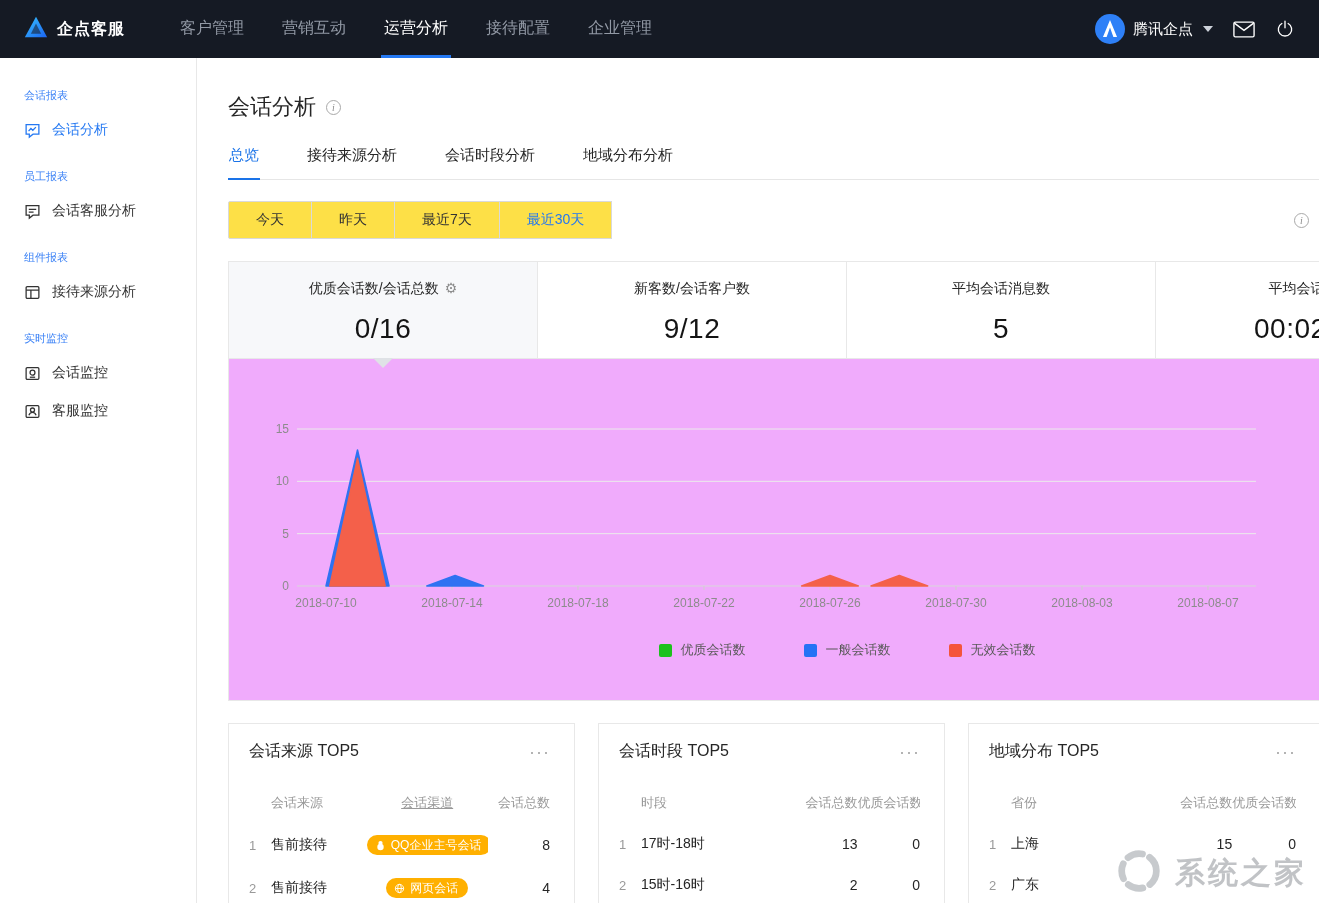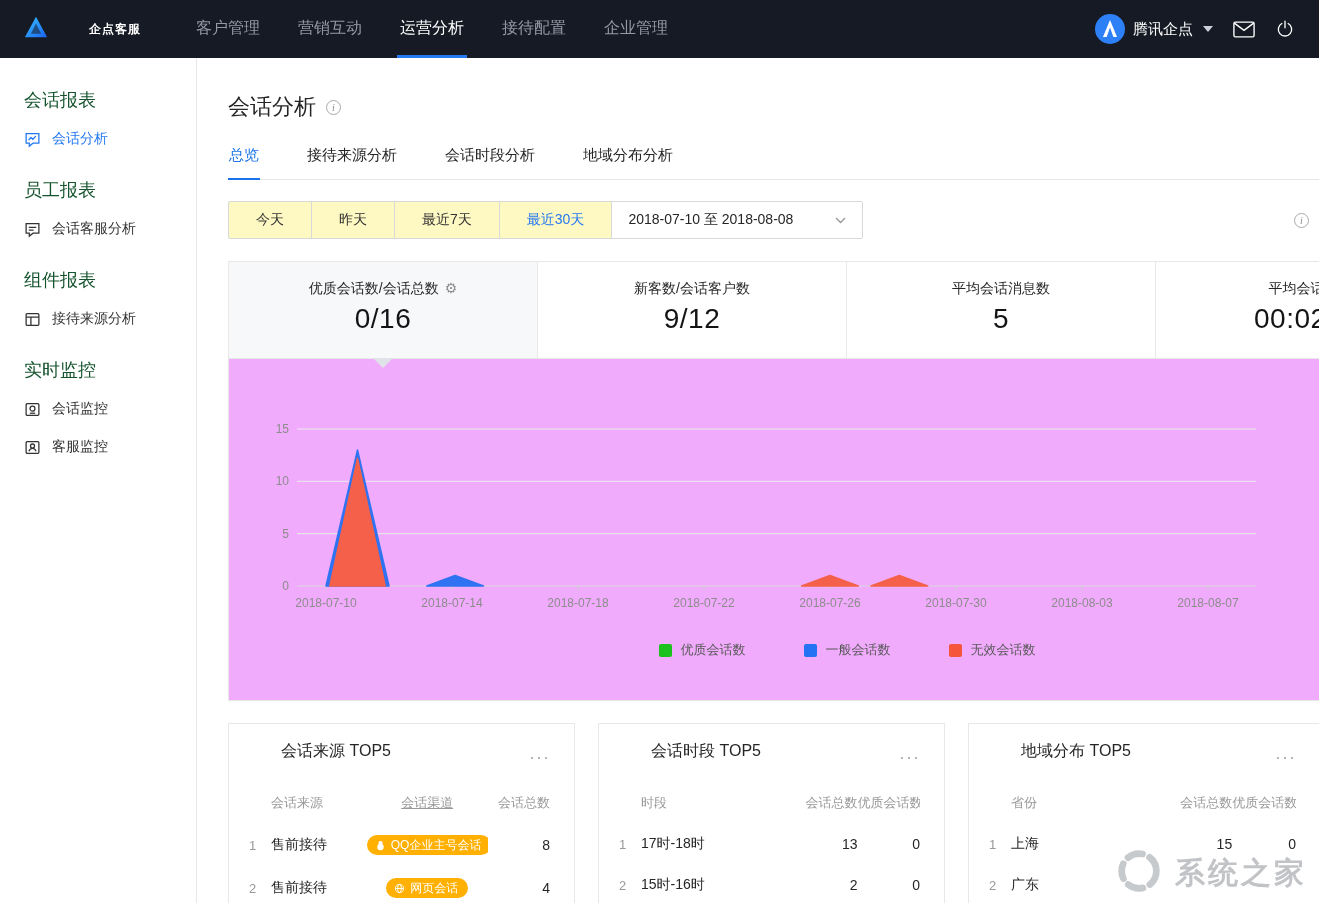--- a/index.html
+++ b/index.html
@@ -7,76 +7,76 @@
   body {
     position: relative; overflow: hidden; background:#fff;
     font-family: "Liberation Sans", "DejaVu Sans", sans-serif;
     color:#262626;
   }
   [data-interactable="true"] { cursor:pointer; }
 
   
   .navbar { height:58px; background:#151a24; display:flex; align-items:center; padding:0 24px; position:relative; z-index:10;}
   .brand { display:flex; align-items:center; gap:9px; }
-  .brand-text { color:#fff; font-size:12px; font-weight:bold; letter-spacing:1px;margin-left:32px; }
+  .brand-text { color:#fff; font-size:16px; font-weight:bold; letter-spacing:1px; }
   .primary-nav { display:flex; margin-left:36px; height:58px; }
   .nav-item { margin:0 16px; padding:0 3px; line-height:55px; font-size:16px; color:#9299a5; border-bottom:3px solid transparent; }
   .nav-item.active { color:#fff; border-bottom-color:#2478f2; }
   .nav-right { margin-left:auto; display:flex; align-items:center; gap:20px; }
   .account { display:flex; align-items:center; gap:8px; color:#fff; font-size:15px; }
   .avatar { width:30px; height:30px; display:inline-flex; }
   .caret { width:0; height:0; border-left:5px solid transparent; border-right:5px solid transparent; border-top:6px solid #cdd2da; margin-left:2px; }
   .icon-btn { display:inline-flex; align-items:center; }
 
   
   .sidebar { position:absolute; left:0; top:58px; bottom:0; width:197px; background:#fff; border-right:1px solid #e8e8e8; padding-top:10px; z-index:5;}
-  .side-section-title { padding:20px 0 8px 24px; font-size:18px; color:#14532d; }
+  .side-section-title { padding:20px 0 8px 24px; font-size:11px; color:#3b82f6; }
   .side-item { display:flex; align-items:center; gap:11px; padding:10px 0 10px 24px; font-size:14px; color:#333; }
   .side-item.active { color:#2478f2; }
   .side-icon { width:17px; height:17px; display:inline-flex; }
   .side-icon svg { width:17px; height:17px; stroke:currentColor; fill:none; stroke-width:1.2; }
 
   
   .main { margin-left:197px; padding:34px 0 0 31px; }
   .title-row { display:flex; align-items:center; gap:10px; }
   .title-row h1 { font-size:22px; font-weight:500; color:#262626; line-height:30px; }
   .info-icon { width:15px; height:15px; border:1px solid #a9a9a9; border-radius:50%; color:#8c8c8c; font-size:10px; font-style:italic; font-family:"Liberation Serif","DejaVu Serif",serif; display:inline-flex; align-items:center; justify-content:center; }
 
   .tabs { display:flex; gap:46px; margin-top:24px; border-bottom:1px solid #e6e6e6; }
   .tab { padding:0 1px 13px; font-size:15px; color:#262626; border-bottom:2px solid transparent; margin-bottom:-1px; }
   .tab.active { color:#1a73e8; border-bottom-color:#1a73e8; }
 
   .filter-row { display:flex; align-items:center; margin-top:21px; }
   .btn-group { display:inline-flex; }
-  .fbtn { background:#fef9c3; border:1px solid #d9d9d9; height:38px; padding:0 27px; font-size:14px; color:#333; margin-left:-1px; font-family:inherit; }
+  .fbtn { background:#fde047; border:1px solid #d9d9d9; height:38px; padding:0 27px; font-size:14px; color:#333; margin-left:-1px; font-family:inherit; }
   .fbtn:first-child { margin-left:0; border-radius:2px 0 0 2px; }
   .fbtn.active { color:#2478f2; position:relative; z-index:1; }
   .date-range { background:#fff; border:1px solid #d9d9d9; height:38px; margin-left:-1px; padding:0 16px; font-size:14px; color:#262626; display:inline-flex; align-items:center; justify-content:space-between; min-width:252px; border-radius:0 2px 2px 0; font-family:inherit; }
   .row-info { margin-left:auto; margin-right:10px; }
 
   
   .chart-card { margin-top:22px; border:1px solid #e8e8e8; width:1238px; background:#f0abfc; }
   .stats-row { display:grid; grid-template-columns:repeat(4,1fr); border-bottom:1px solid #e8e8e8; }
   .stat { height:96px; text-align:center; border-right:1px solid #e8e8e8; position:relative; background:#fff; }
   .stat:last-child { border-right:none; }
   .stat.selected { background:#f7f8fa; z-index:1; }
   .stat.selected::after { content:""; position:absolute; left:50%; bottom:-10px; margin-left:-10px; border:10px solid transparent; border-top:10px solid #dfe2e6; border-bottom:none; }
   .stat-label { margin-top:18px; font-size:14px; color:#262626; }
   .gear { color:#8c8c8c; margin-left:6px; font-size:14px; font-style:normal; }
-  .stat-value { margin-top:5px; font-size:28px; color:#141414; letter-spacing:.5px; }
+  .stat-value { margin-top:15px; font-size:28px; color:#141414; letter-spacing:.5px; }
   .chart-area { height:341px; padding-top:0; }
   .legend { display:flex; justify-content:center; gap:58px; margin-top:18px; }
   .legend-item { display:flex; align-items:center; gap:9px; font-size:13px; color:#595959; }
   .legend-swatch { width:13px; height:13px; border-radius:2px; display:inline-block; }
 
   
   .panels { display:flex; gap:23px; margin-top:22px; }
   .panel { width:347px; min-width:347px; height:236px; border:1px solid #e8e8e8; background:#fff; padding:17px 24px 0 20px; position:relative; }
   .panel:last-child { width:353px; min-width:353px; }
-  .panel-head { display:flex; align-items:flex-end; justify-content:space-between;margin-left:32px; }
+  .panel-head { display:flex; align-items:center; justify-content:space-between; }
   .panel-title { font-size:16px; color:#262626; }
   .panel-menu { color:#a8a8a8; font-size:18px; letter-spacing:1px; line-height:10px; }
   .phead { display:flex; align-items:center; margin-top:32px; font-size:13px; color:#999; }
   .prow { display:flex; align-items:center; margin-top:23px; font-size:14px; color:#262626; }
   .rank { width:22px; color:#999; font-size:13px; flex:none; }
   .c { overflow:hidden; white-space:nowrap; }
   .c0 { flex:1.15; text-align:left; }
   .c1 { flex:1.45; }
   .c2 { flex:0.75; text-align:right; }
   .panel-sources .c1 { text-align:center;text-decoration:underline; }
@@ -210,26 +210,20 @@
       <div class="tab" data-interactable="true">地域分布分析</div>
     </div>
 
   <div class="filter-row" data-interactable="false">
     <div class="btn-group" data-interactable="false">
         <button class="fbtn" data-interactable="true">今天</button>
         <button class="fbtn" data-interactable="true">昨天</button>
         <button class="fbtn" data-interactable="true">最近7天</button>
         <button class="fbtn active" data-interactable="true">最近30天</button>
       </div>
-    <button class="date-range" data-interactable="true">
-      <span data-interactable="false">2018-07-10 至 2018-08-08</span>
-      <svg width="11" height="7" viewBox="0 0 11 7">
-          <polyline points="1,1 5.5,5.5 10,1" fill="none" stroke="#999" stroke-width="1.4"></polyline>
-        </svg>
-    </button>
     <span class="info-icon row-info" data-interactable="true">i</span>
   </div>
 
   <section class="chart-card" data-interactable="false">
     <div class="stats-row" data-interactable="false">
         <div class="stat selected" data-interactable="true">
           <div class="stat-label" data-interactable="false">优质会话数/会话总数<span class="gear" data-interactable="true">⚙</span></div>
           <div class="stat-value" data-interactable="false">0/16</div>
         </div>
         <div class="stat" data-interactable="true">

